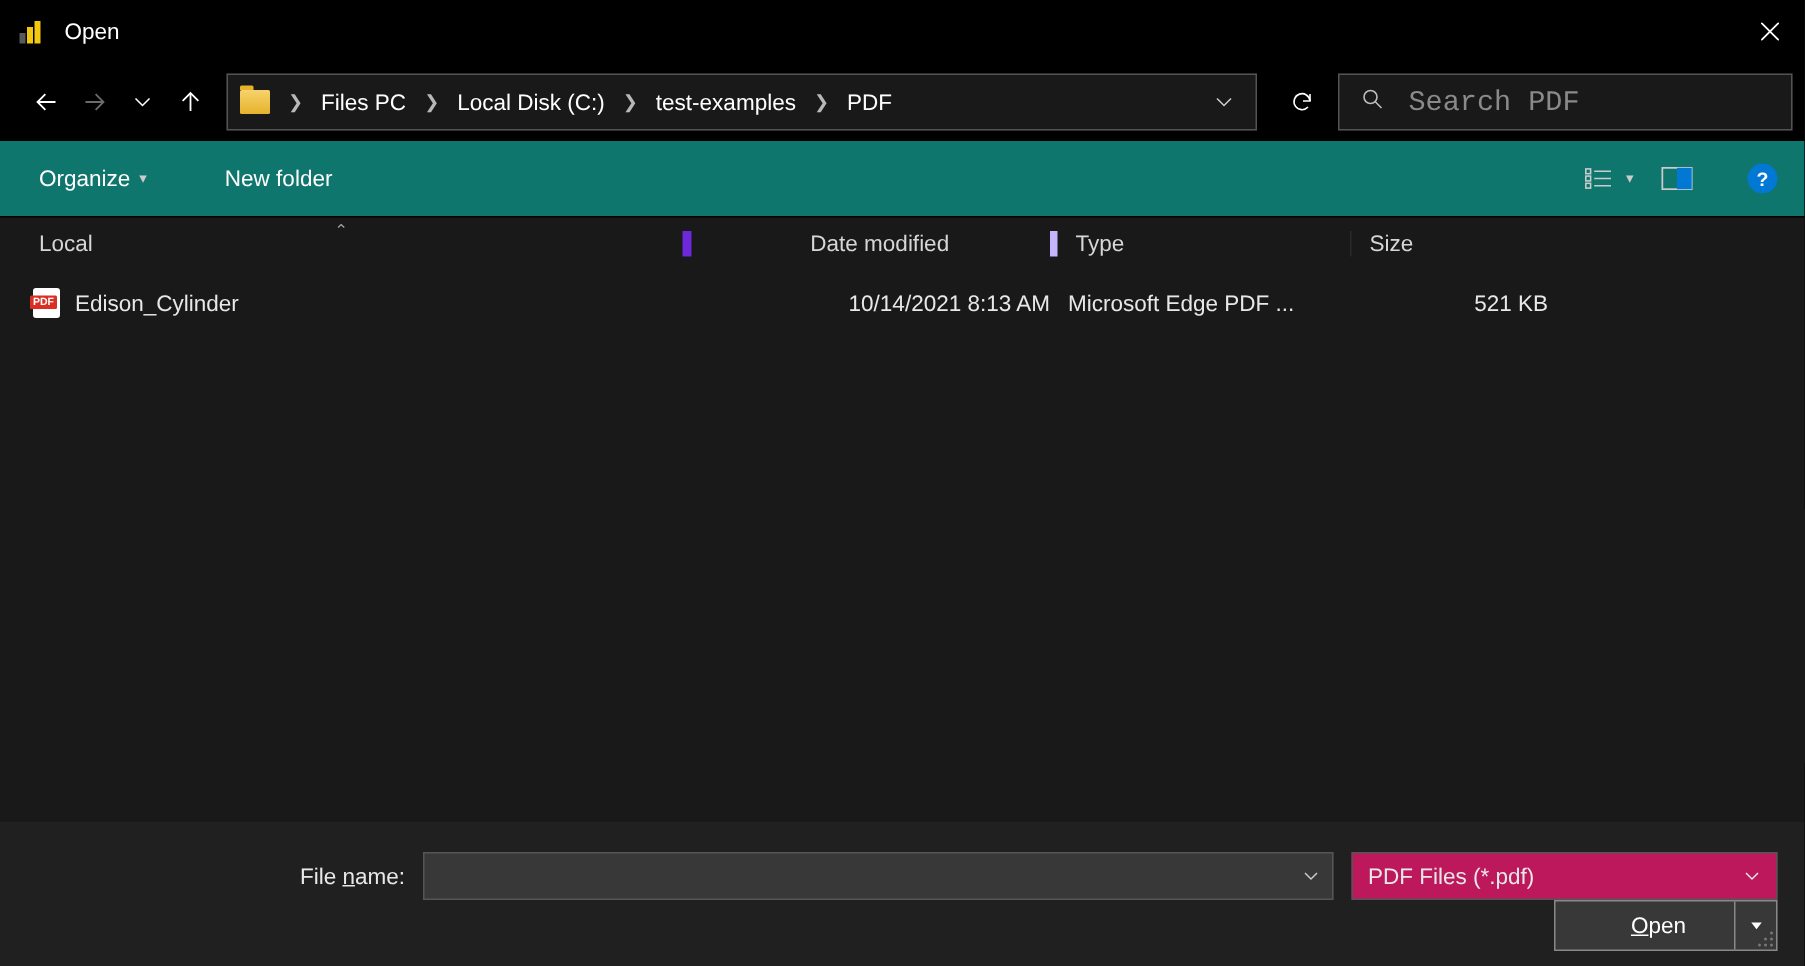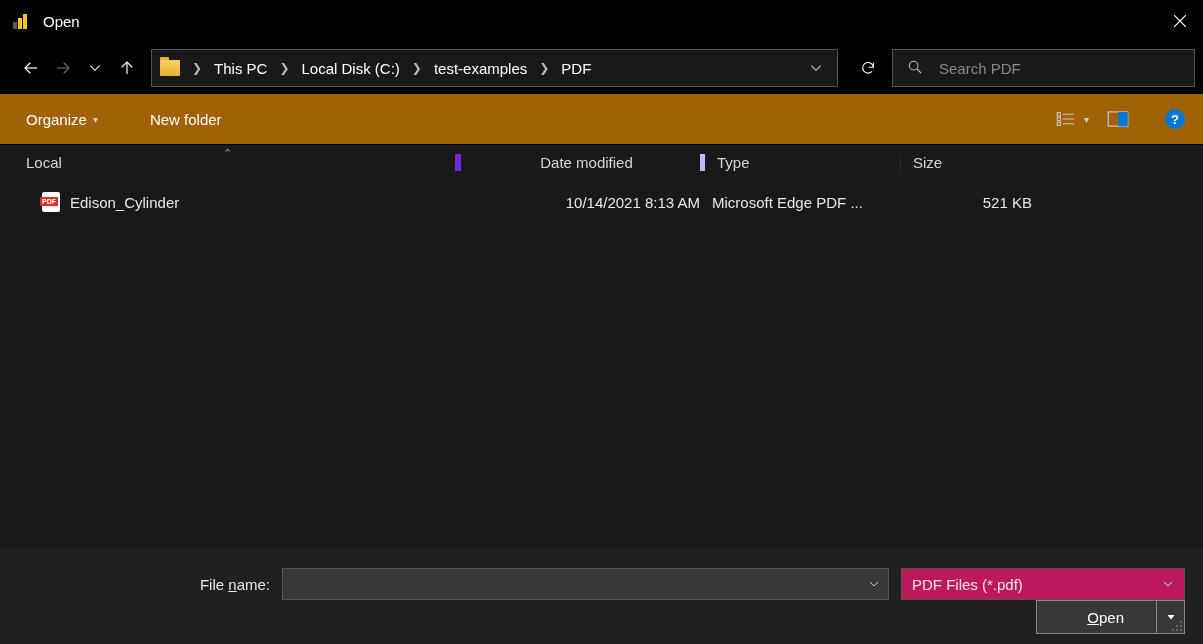--- a/index.html
+++ b/index.html
@@ -110,32 +110,32 @@
     background:#191919;
     border:1px solid #535353;
     display:flex;
     align-items:center;
     padding-left:14px;
     color:#999;
   }
   .searchbox .sicon { margin-right:16px; color:#bdbdbd; }
   .searchbox input {
     background:transparent; border:none; outline:none;
-    color:#86efac; font-size:15px; font-family:Liberation Sans, sans-serif;
+    color:#86efac; font-size:19px; font-family:Liberation Mono, monospace;
     flex:1;
   }
   .searchbox input::placeholder { color:#8a8a8a; }
 
   
   .toolbar {
     height:50px;
     display:flex;
     align-items:center;
     padding: 0 18px 0 22px;
-    background:#a16207;
+    background:#0f766e;
     gap:6px;
   }
   .tbtn {
     color:#fff;
     padding:4px 4px;
     display:flex; align-items:center;
   }
   .tbtn .dd { margin-left:6px; font-size:10px; color:#ccc; }
   .tool-spacer { flex:1; }
   .view-icons { display:flex; align-items:center; gap:18px; }
@@ -174,21 +174,21 @@
     background:#191919;
     overflow:auto;
   }
   .filerow {
     height:44px;
     display:flex;
     align-items:center;
     color:#e8e8e8;
   }
   .filerow .c { padding-left:12px; }
-  .filerow .c.name { width:455px; padding-left:42px; display:flex; align-items:center; gap:10px; }
+  .filerow .c.name { width:455px; padding-left:22px; display:flex; align-items:center; gap:10px; }
   .filerow .c.date { width:245px;text-align:right; }
   .filerow .c.type { width:200px; white-space:nowrap; overflow:hidden; text-overflow:ellipsis; }
   .filerow .c.size { width:150px; text-align:right; padding-right:18px; }
   .pdf-icon {
     width:18px; height:20px;
     background:#fff;
     border-radius:2px;
     position:relative;
   }
   .pdf-icon::after {
@@ -303,21 +303,21 @@
   <div class="navbtn">
     <svg width="18" height="18" viewBox="0 0 24 24">
         <line x1="12" y1="4" x2="12" y2="20" stroke-width="1.6"></line>
         <polyline points="5,11 12,4 19,11" stroke-width="1.6"></polyline>
       </svg>
   </div>
 
   <div class="addressbar">
     <span class="folder-icon"></span>
     <span class="crumb-sep">❯</span>
-    <span class="crumb">This PC</span>
+    <span class="crumb">Files PC</span>
     <span class="crumb-sep">❯</span>
     <span class="crumb">Local Disk (C:)</span>
     <span class="crumb-sep">❯</span>
     <span class="crumb">test-examples</span>
     <span class="crumb-sep">❯</span>
     <span class="crumb">PDF</span>
     <span class="addr-spacer"></span>
     <div class="addr-ctrl">
       <svg width="14" height="14" viewBox="0 0 24 24" fill="none" stroke="currentColor">
           <polyline points="4,8 12,16 20,8" stroke-width="1.8"></polyline>

